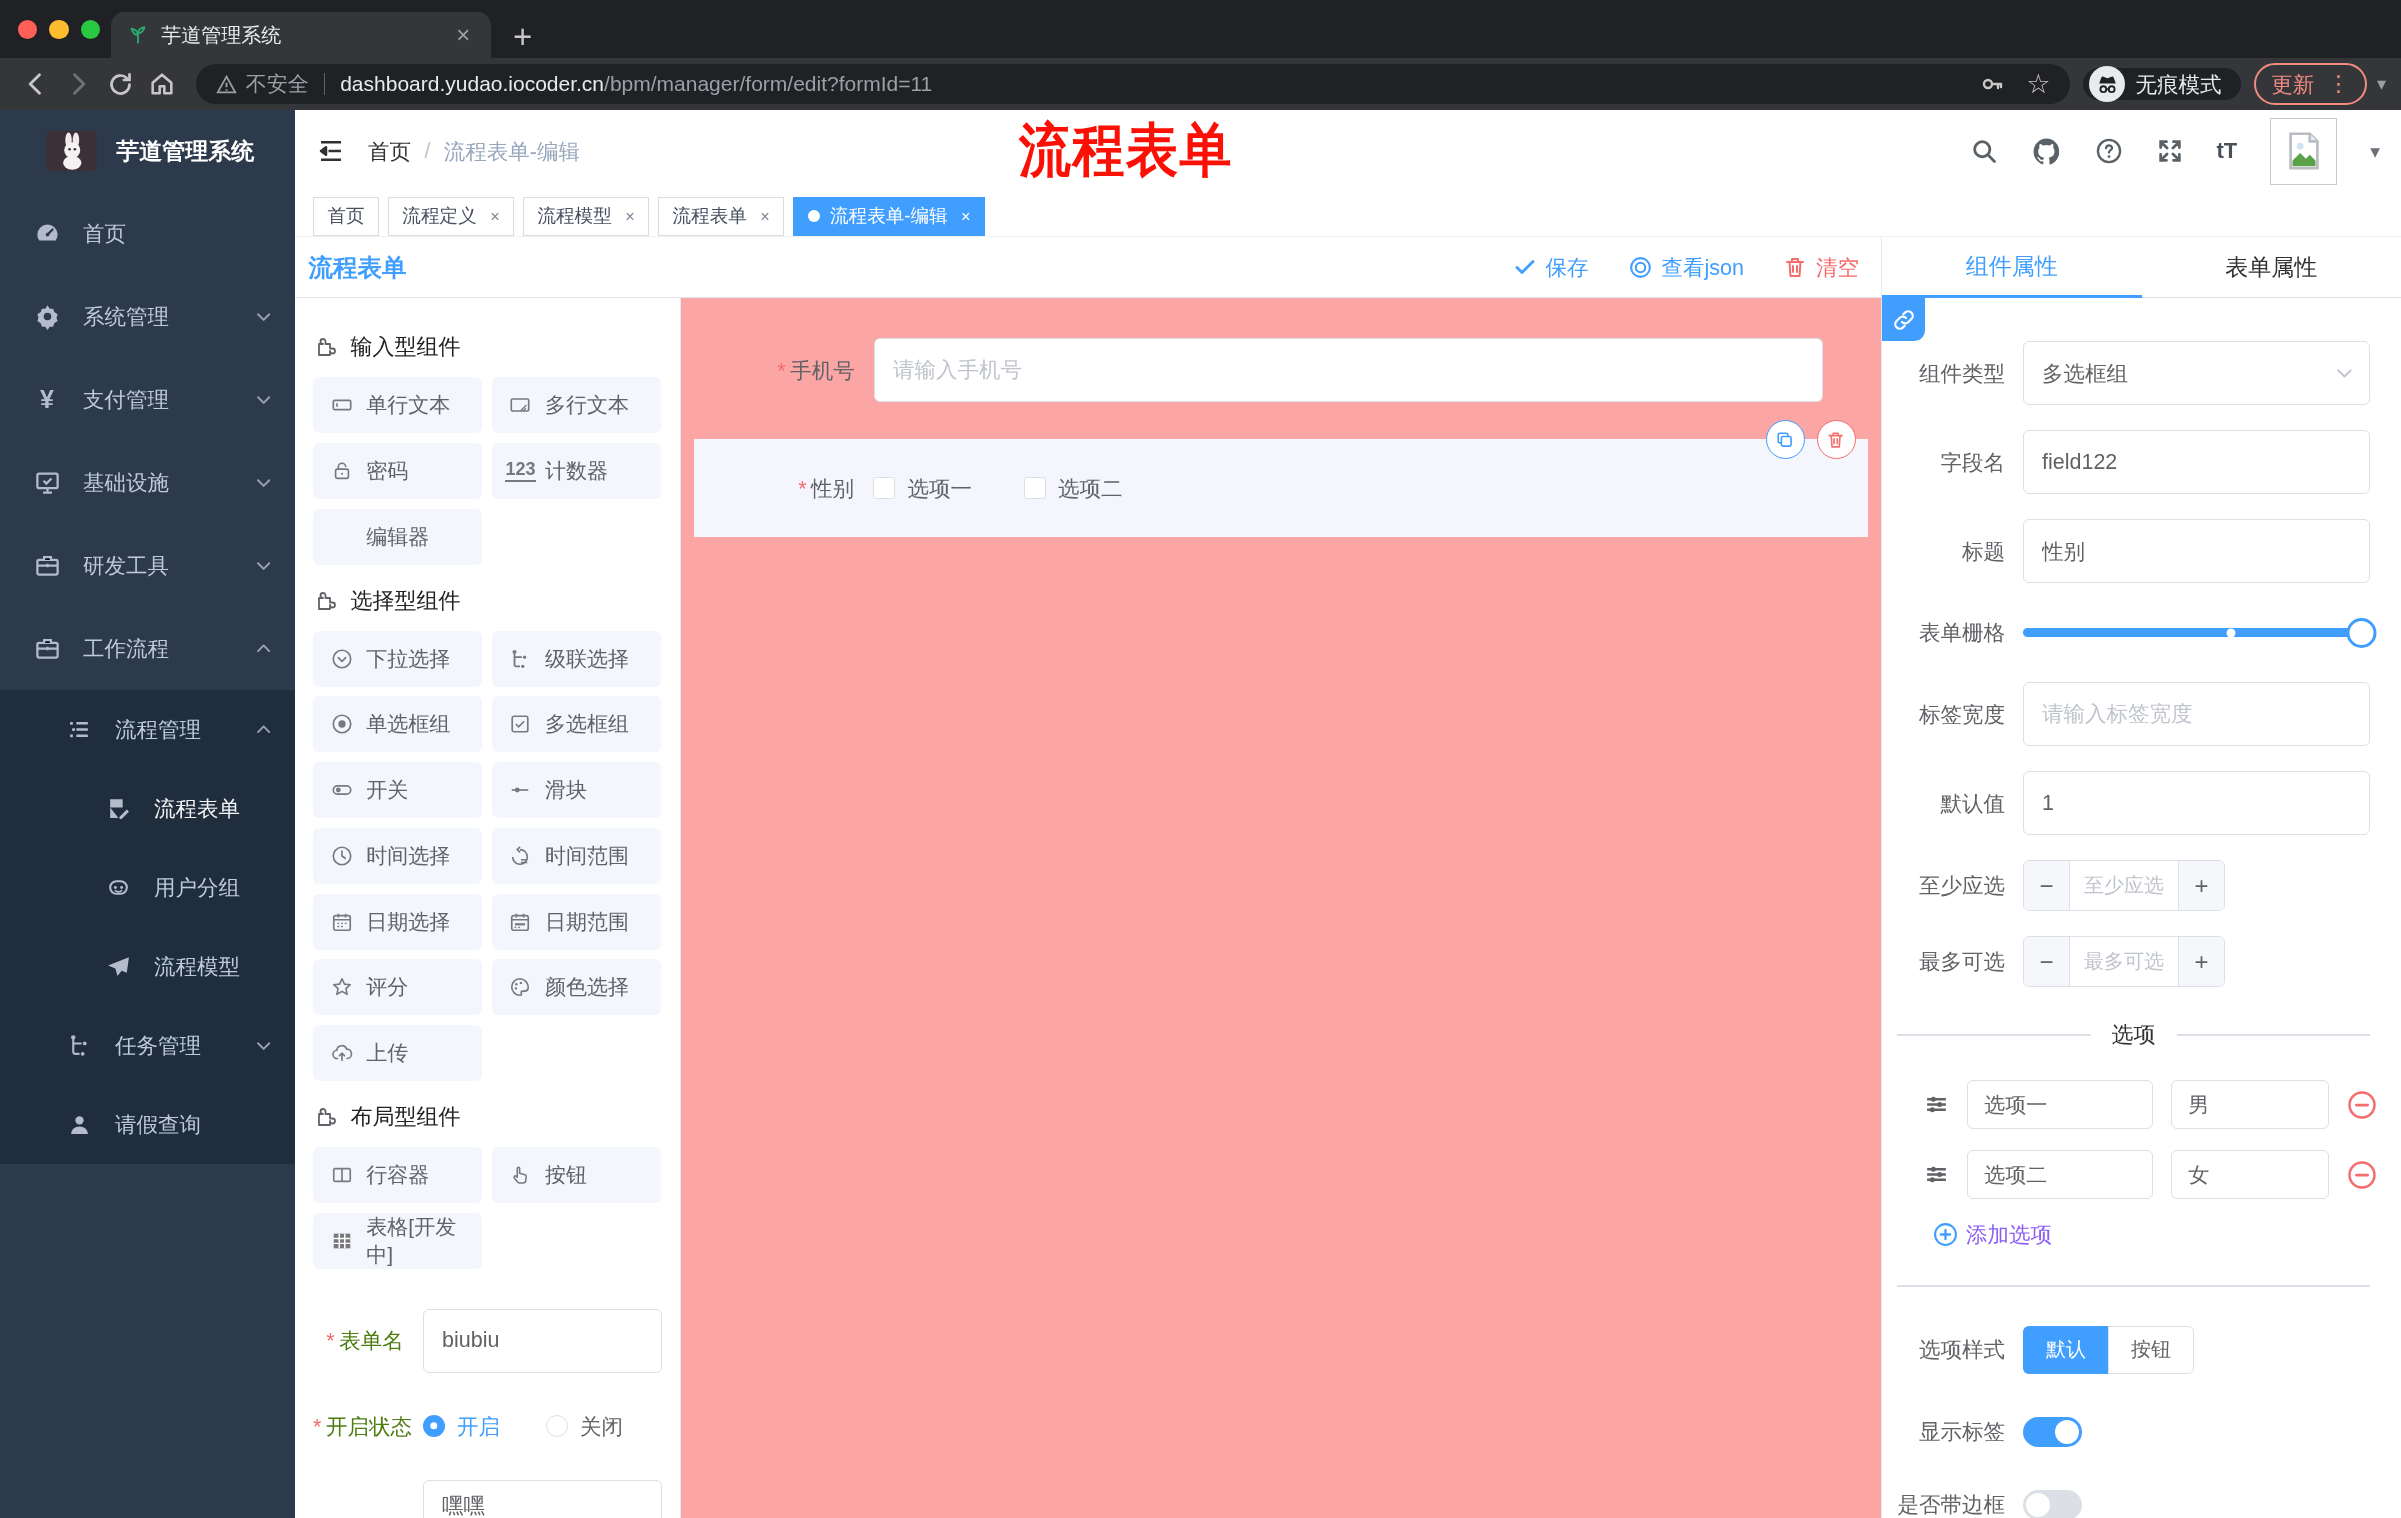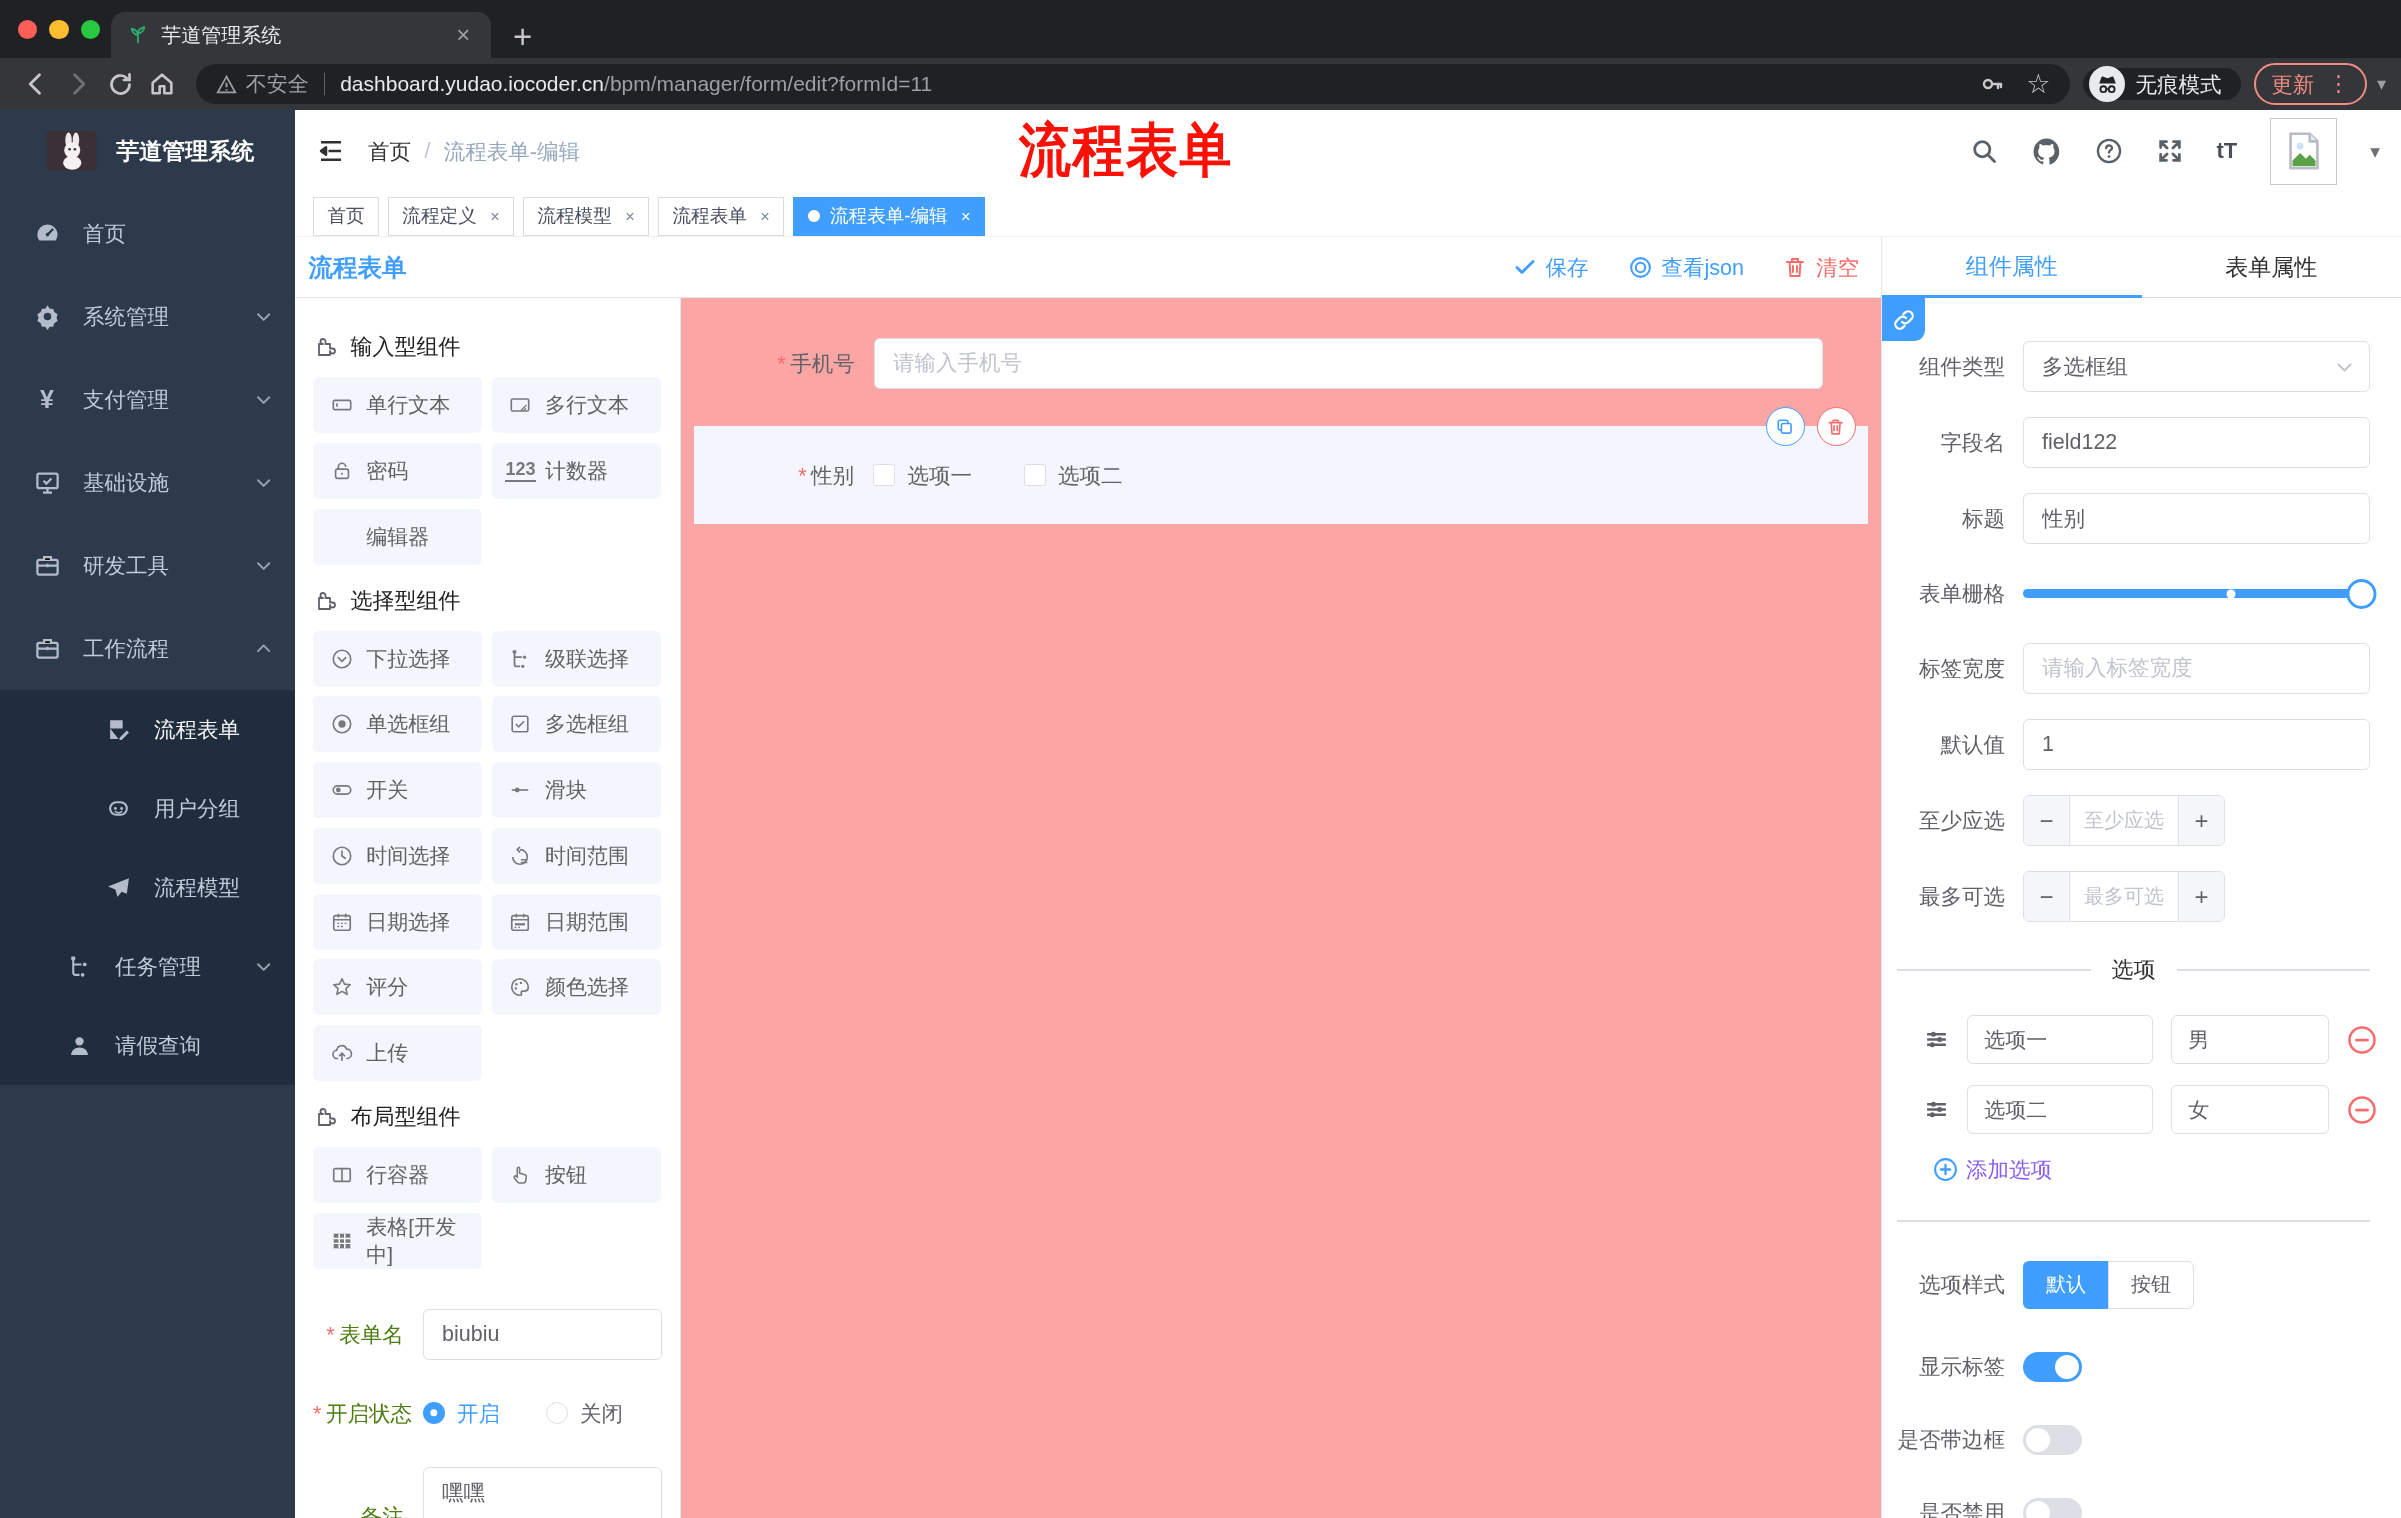--- a/index.html
+++ b/index.html
@@ -104,21 +104,21 @@
     align-items:center; padding-left:16.3px; gap:12px; font-size:21px; color:#606266; cursor:grab; }
   .comp-item .cic { color:#77797e; width:25px; display:flex; justify-content:center; flex-shrink:0; }
   .n123 { font-size:18px; font-weight:bold; color:#77797e; border-bottom:2.2px solid #77797e; line-height:1; padding-bottom:1.5px;}
   .tbl-ic { color:#565a5f; }
 
   .lp-form { margin-top:40px; }
   .lp-row { display:flex; align-items:center; margin-bottom:39px; }
   .lp-label { width:110px; text-align:right; font-size:21.5px; color:#4d7c0f; flex-shrink:0; padding-right:19.3px; white-space:nowrap; }
   .req::before { content:"*"; color:#f56c6c; margin-right:4.5px; }
   .lp-ctrl { flex:1;border-radius:23px; }
-  .inp { width:100%; height:51px; border:1.5px solid #dcdfe6; border-radius:6px; font-size:21.5px;
+  .inp { width:100%; height:64px; border:1.5px solid #dcdfe6; border-radius:6px; font-size:21.5px;
     color:#606266; padding:0 18px; outline:none; background:#fff;
     font-family:"Liberation Sans","DejaVu Sans",sans-serif; }
   .inp::placeholder { color:#c0c4cc; }
   .radio-line { display:flex; align-items:center; gap:46px; font-size:21.5px; }
   .rad { display:flex; align-items:center; gap:12px; color:#606266; }
   .rad .rc { width:22px; height:22px; border-radius:50%; border:1.5px solid #dcdfe6; background:#fff; }
   .rad.sel { color:#409eff; }
   .rad.sel .rc { border:none; background:#409eff; position:relative; }
   .rad.sel .rc::after { content:""; position:absolute; left:50%; top:50%; width:7.4px; height:7.4px;
     border-radius:50%; background:#fff; transform:translate(-50%,-50%); }
@@ -581,20 +581,33 @@
           </svg>
         </span>
       <span class="mlabel">工作流程</span>
       <span class="chev">
           <svg width="19.3" height="19.3" viewBox="0 0 26 26">
             <use href="#i-chevup"></use>
           </svg>
         </span>
     </div>
     <div class="submenu">
+      <div class="mi lv1">
+        <span class="micon">
+            <svg width="25" height="25" viewBox="0 0 34 34">
+              <use href="#i-listtree"></use>
+            </svg>
+          </span>
+        <span class="mlabel">流程管理</span>
+        <span class="chev">
+            <svg width="19.3" height="19.3" viewBox="0 0 26 26">
+              <use href="#i-chevup"></use>
+            </svg>
+          </span>
+      </div>
       <div class="mi lv2 active">
         <span class="micon">
             <svg width="25" height="25" viewBox="0 0 34 34">
               <use href="#i-docedit"></use>
             </svg>
           </span>
         <span class="mlabel">流程表单</span>
       </div>
       <div class="mi lv2">
         <span class="micon">

